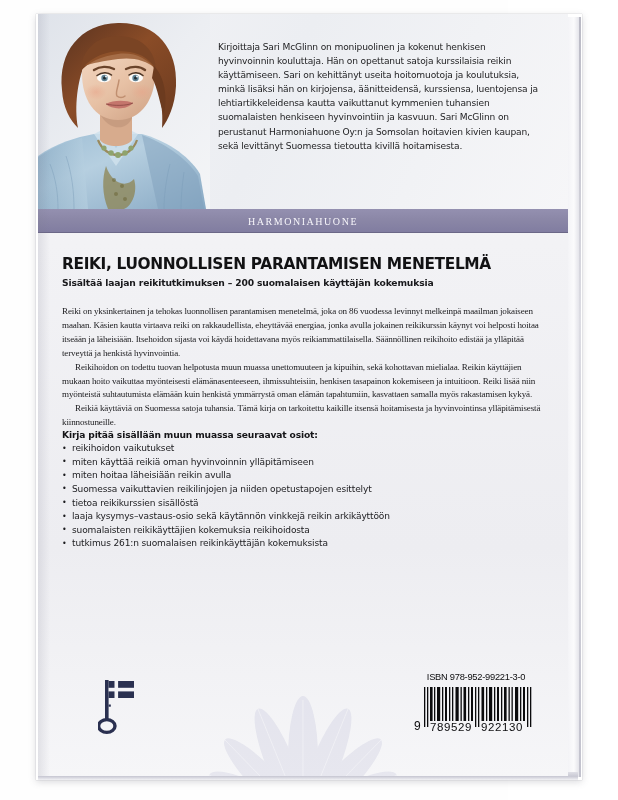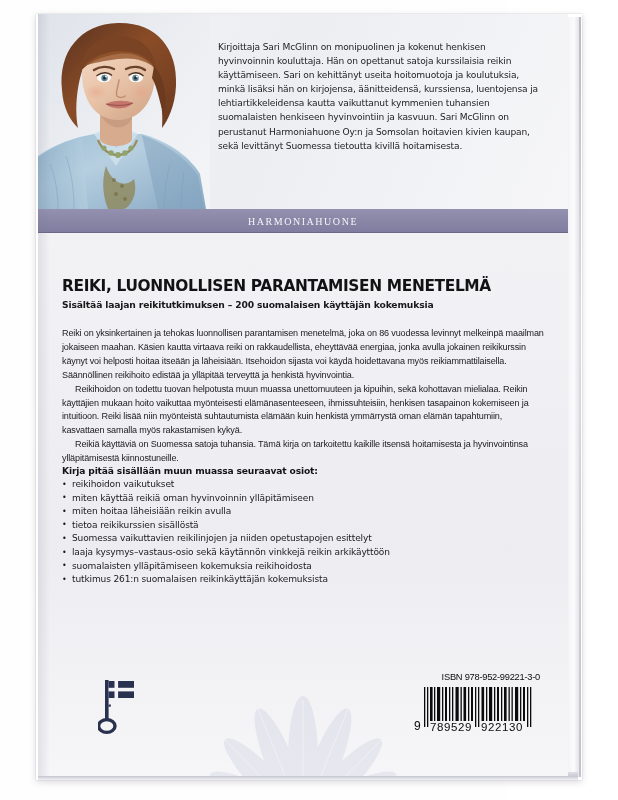--- a/index.html
+++ b/index.html
@@ -140,42 +140,42 @@
     text-transform: uppercase;
   }
 
   
   .body-area {
     position: relative;
     padding: 0 24px;
     height: 543px;
   }
 
-  .title-block { padding-top: 44px; }
+  .title-block { padding-top: 22px; }
 
   .cover-title {
     font-family: "DejaVu Sans", sans-serif;
     font-size: 15.4px;
     font-weight: bold;
     color: #121214;
     letter-spacing: -0.35px;
     line-height: 18px;
   }
   .cover-subtitle {
     margin-top: 4px;
     font-family: "DejaVu Sans", sans-serif;
     font-size: 9.2px;
     font-weight: bold;
     color: #19191c;
     letter-spacing: -0.15px;
   }
 
   .body-copy {
     margin-top: 17px;
-    font-family: Liberation Sans, sans-serif;
+    font-family: Liberation Serif, serif;
     font-size: 9.05px;
     line-height: 13.9px;
     color: #1b1b1e;
     letter-spacing: -0.14px;
   }
   .body-copy p { text-indent: 0; }
   .body-copy p + p { text-indent: 13px; }
 
   .contents-heading {
     margin-top: 0;
@@ -239,21 +239,21 @@
     top: 14px;
     width: 42px;
     height: 58px;
   }
 
   .isbn-block {
     position: absolute;
     right: 28px;
     top: 8px;
     width: 128px;
-    text-align: right;
+    text-align: center;
   }
   .isbn-text {
     font-family: "Liberation Sans", sans-serif;
     font-size: 9.3px;
     color: #0c0c0e;
     letter-spacing: -0.25px;
     margin-bottom: 3px;
     white-space: nowrap;
   }
   .barcode-wrap { position: relative; width: 128px; height: 48px; }
@@ -398,24 +398,24 @@
         <p>Reikihoidon on todettu tuovan helpotusta muun muassa unettomuuteen ja kipuihin, sekä kohottavan mielialaa. Reikin käyttäjien mukaan hoito vaikuttaa myönteisesti elämänasenteeseen, ihmissuhteisiin, henkisen tasapainon kokemiseen ja intuitioon. Reiki lisää niin myönteistä suhtautumista elämään kuin henkistä ymmärrystä oman elämän tapahtumiin, kasvattaen samalla myös rakastamisen kykyä.</p>
         <p>Reikiä käyttäviä on Suomessa satoja tuhansia. Tämä kirja on tarkoitettu kaikille itsensä hoitamisesta ja hyvinvointinsa ylläpitämisestä kiinnostuneille.</p>
       </div>
 
       <div class="contents-heading">Kirja pitää sisällään muun muassa seuraavat osiot:</div>
 
       <ul class="contents-list">
         <li>reikihoidon vaikutukset</li>
         <li>miten käyttää reikiä oman hyvinvoinnin ylläpitämiseen</li>
         <li>miten hoitaa läheisiään reikin avulla</li>
+        <li>Suomessa vaikuttavien reikilinjojen ja niiden opetustapojen esittelyt</li>
         <li>tietoa reikikurssien sisällöstä</li>
-        <li>Suomessa vaikuttavien reikilinjojen ja niiden opetustapojen esittelyt</li>
         <li>laaja kysymys–vastaus-osio sekä käytännön vinkkejä reikin arkikäyttöön</li>
-        <li>suomalaisten ylläpitämiseen kokemuksia reikihoidosta</li>
+        <li>suomalaisten reikikäyttäjien kokemuksia reikihoidosta</li>
         <li>tutkimus 261:n suomalaisen reikinkäyttäjän kokemuksista</li>
       </ul>
 
     </div>
 
     <div class="bottom-zone">
 
       <div class="lotus-watermark">
         <svg width="250" height="150" viewBox="0 0 250 150" xmlns="http://www.w3.org/2000/svg">
           <g transform="translate(125,150)" fill="#c3c4da" opacity="0.62">

